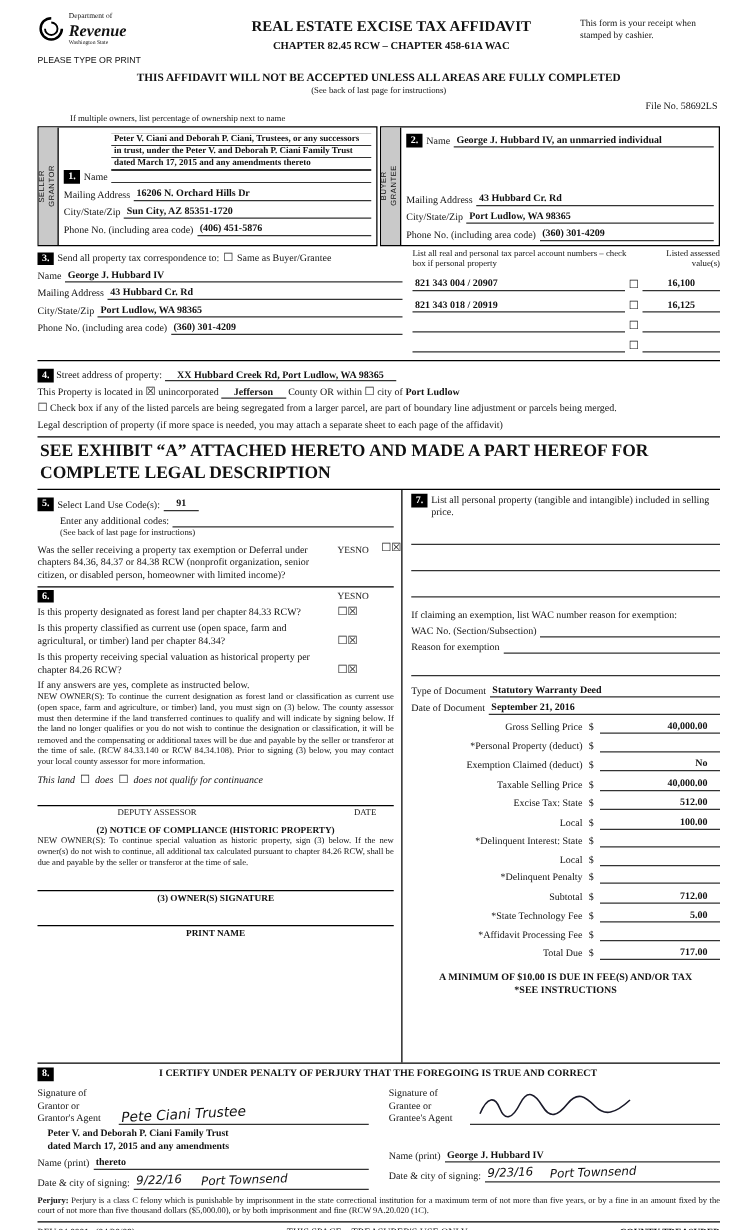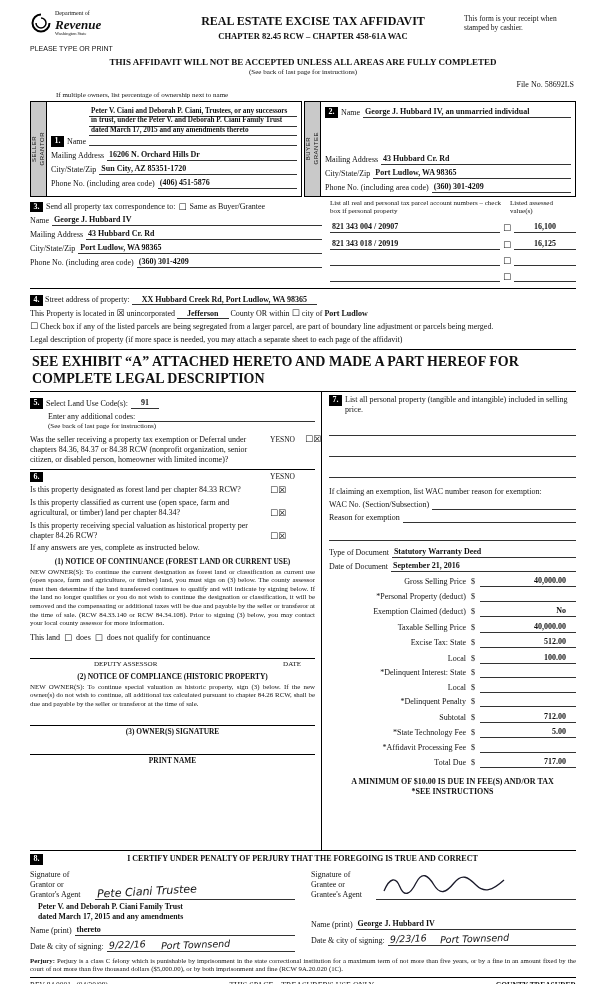--- a/index.html
+++ b/index.html
@@ -48,21 +48,21 @@
            background:repeating-linear-gradient(to bottom, transparent 0, transparent 8.8px, #333 8.8px, #333 9.8px); }
   .namebox { height:40px; }
   .spacer { flex:1; }
 
   
   .sec3 { display:flex; border-bottom:1.5px solid #000; padding:2px 0 6px 0; min-height:92px; }
   .s3l { width:300px; padding-right:8px; }
   .s3r { flex:1; font-size:7px; }
   .s3r-hdr { display:flex; }
   .parcel-hdr { flex:1; padding-right:4px; }
-  .assessed-hdr { width:66px; text-align:left; }
+  .assessed-hdr { width:66px; text-align:right; }
   .prow { display:flex; align-items:flex-end; gap:3px; margin-top:6px; }
   .pnum { flex:1; border-bottom:1px solid #333; min-height:10px; font-weight:bold; font-size:8px; padding:0 2px; }
   .pval { width:62px; border-bottom:1px solid #333; min-height:10px; font-weight:bold; font-size:8px; text-align:center; }
 
   
   .sec4 { border-bottom:1.5px solid #000; padding:3px 0 4px 0; }
   .s4row { margin-top:3px; }
   .und { border-bottom:1px solid #333; padding:0 10px; }
   .exhibit { font-weight:bold; font-size:14px; margin:3px 0 3px 2px; }
 
@@ -72,21 +72,21 @@
   .rcol { flex:1; padding:3px 0 0 7px; }
 
   .qblock { display:flex; margin-top:4px; }
   .qtext { flex:1; padding-right:5px; }
   .yncol { width:50px; display:flex; flex-direction:row; justify-content:space-between; }
   .ynhdr, .yncks { display:flex; justify-content:space-between; padding:0 5px; font-size:7.5px; }
   .s6hdr { display:flex; margin-top:5px; }
   .qrow { display:flex; margin-top:3px; }
   .n-title { font-weight:bold; text-align:center; font-size:7.4px; margin-top:4px; }
   .n-body { font-size:6.9px; text-align:justify; line-height:1.24; margin-top:1px; }
-  .landrow { display:flex; gap:4px; align-items:flex-end; margin-top:5px; }
+  .landrow { display:flex; gap:4px; align-items:flex-end; margin-top:5px;font-style:italic; }
   .assr { display:flex; border-top:1px solid #000; margin-top:15px; padding-top:1px; font-size:7px; }
   .assr .dep { margin-left:64px; }
   .assr .dt { margin-left:auto; margin-right:14px; }
   .sigline { border-top:1px solid #000; margin-top:17px; text-align:center; font-weight:bold; font-size:7.4px; padding-top:1px; }
 
   
   .blankline { border-bottom:1px solid #333; min-height:11px; margin-top:10px; }
   .mrow { display:flex; align-items:flex-end; margin-top:4.5px; }
   .mlbl { flex:1; text-align:right; padding-right:5px; }
   .mdollar { width:9px; }
@@ -338,21 +338,20 @@
         <div class="qtext">Is this property receiving special valuation as historical property per chapter 84.26 RCW?</div>
         <div class="yncol">
           <div class="yncks" style="margin-top:auto;">
             <span class="ck">☐</span>
             <span class="ck">☒</span>
           </div>
         </div>
       </div>
       <div style="margin-top:2px;">If any answers are yes, complete as instructed below.</div>
 
-      <div class="n-title">(1) NOTICE OF CONTINUANCE (FOREST LAND OR CURRENT USE)</div>
       <div class="n-body">NEW OWNER(S): To continue the current designation as forest land or classification as current use (open space, farm and agriculture, or timber) land, you must sign on (3) below. The county assessor must then determine if the land transferred continues to qualify and will indicate by signing below. If the land no longer qualifies or you do not wish to continue the designation or classification, it will be removed and the compensating or additional taxes will be due and payable by the seller or transferor at the time of sale. (RCW 84.33.140 or RCW 84.34.108). Prior to signing (3) below, you may contact your local county assessor for more information.</div>
 
       <div class="landrow">
         <span>This land</span>
         <span class="ck">☐</span>
         <span>does</span>
         <span class="ck">☐</span>
         <span>does not qualify for continuance</span>
       </div>
 

